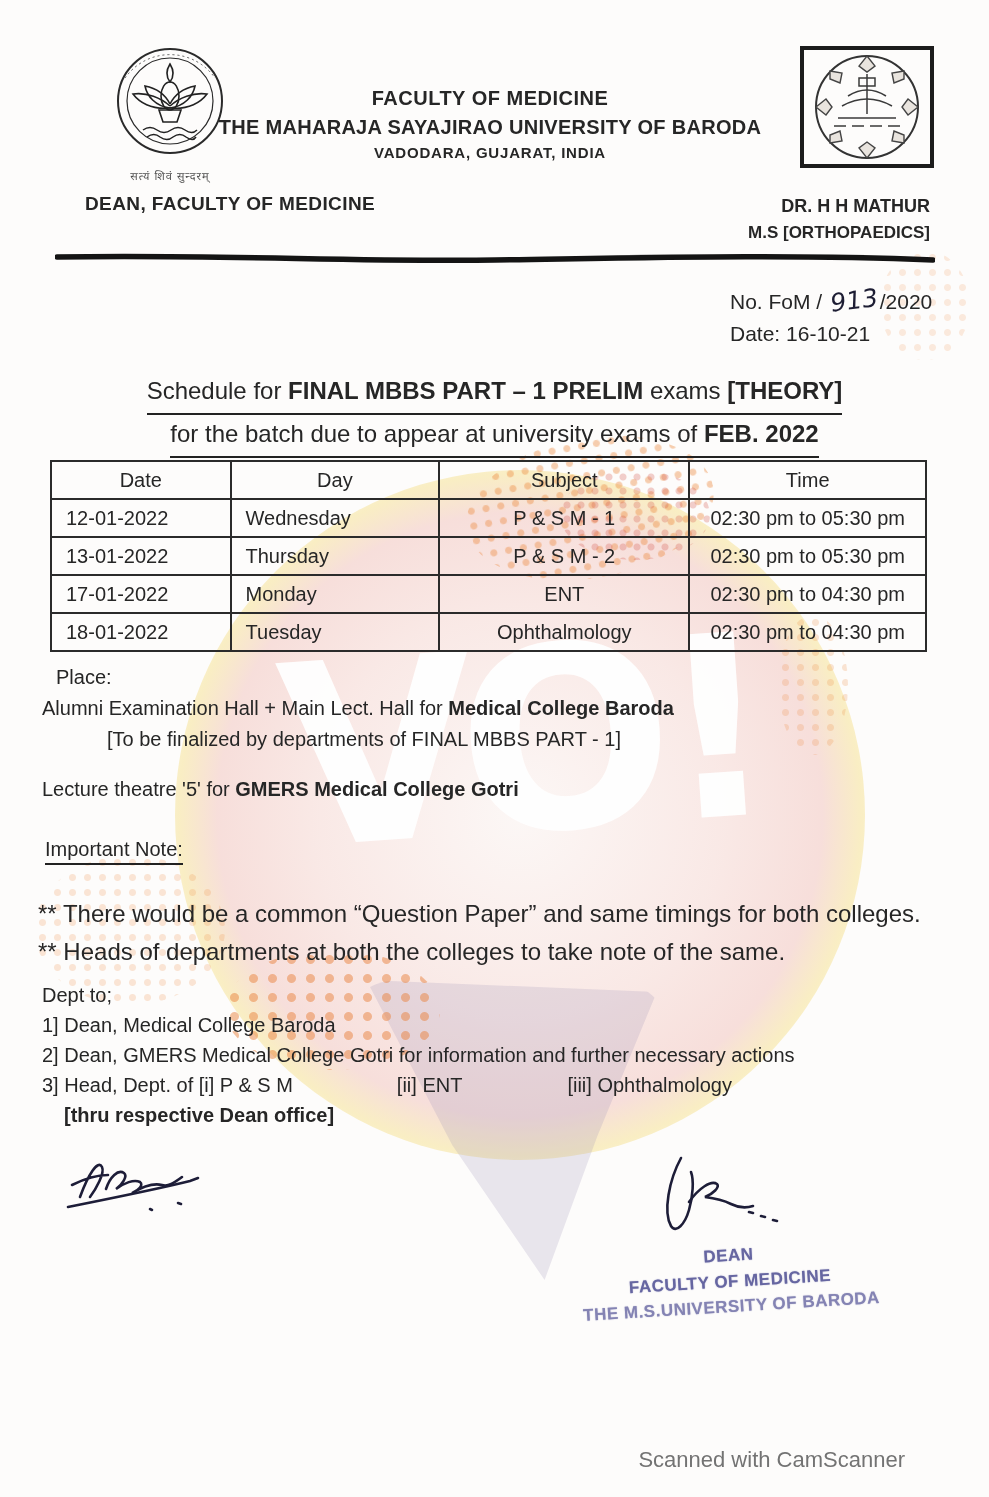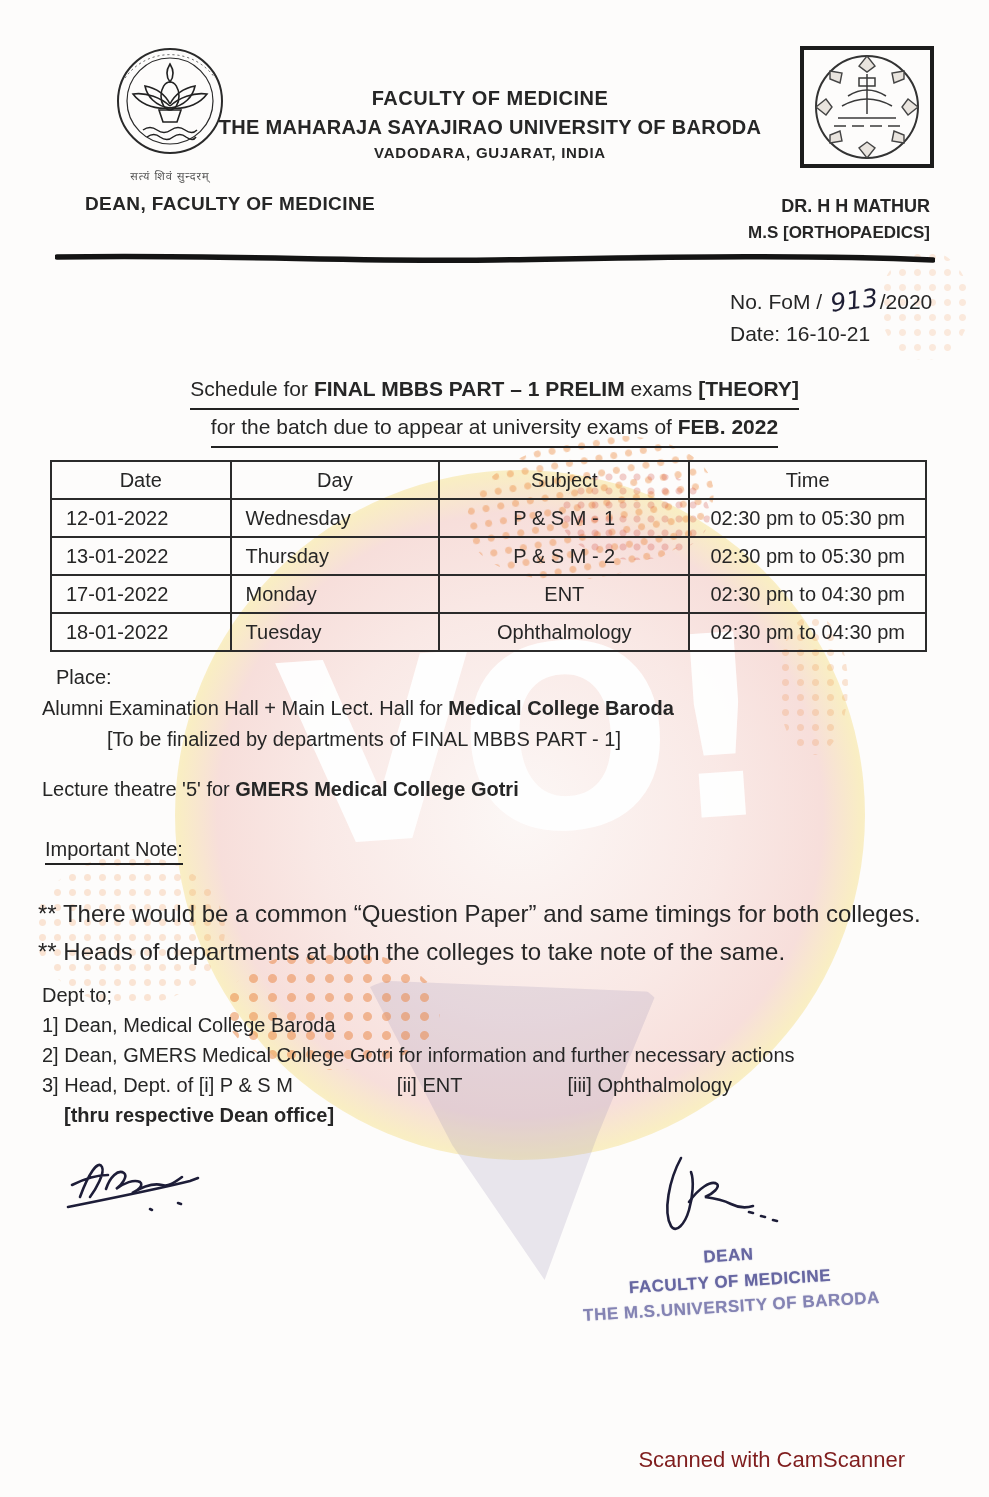--- a/index.html
+++ b/index.html
@@ -69,21 +69,21 @@
 
   .rule{left:55px;top:252px;}
 
   .ref{left:730px;top:283px;font-size:21px;line-height:1.45;}
   .hand{
     display:inline-block;font-family:"DejaVu Sans", sans-serif;
     font-size:25px;transform:rotate(-7deg) skewX(-9deg);
     color:#1d1d33;margin:0 2px;
   }
 
-  .title{left:0;top:372px;width:989px;text-align:center;font-size:21px;line-height:1.62;}
+  .title{left:0;top:372px;width:989px;text-align:center;font-size:24px;line-height:1.62;}
 
   table.sched{
     position:absolute;left:50px;top:460px;width:877px;
     border-collapse:collapse;font-size:20px;
     background:transparent;
   }
   table.sched th, table.sched td{
     border:2px solid #2b2b2b;padding:3px 14px;height:30px;background:transparent;
   }
   table.sched th{font-weight:normal;font-size:20px;}
@@ -111,21 +111,21 @@
     left:540px;top:1243px;width:380px;text-align:center;
     color:#4c4c92;font-weight:bold;line-height:1.5;
     transform:rotate(-3.5deg);opacity:.85;
     text-shadow:0 0 1.2px rgba(76,76,146,.65);
     letter-spacing:.5px;
   }
   .stamp .s1{font-size:17px;}
   .stamp .s2{font-size:17px;}
   .stamp .s3{font-size:17px;opacity:.8;}
 
-  .camscanner{left:0;top:1447px;width:905px;text-align:right;font-size:22px;color:#7f1d1d;}
+  .camscanner{left:0;top:1447px;width:905px;text-align:right;font-size:22px;color:#737373;}
 
   .motto{font-size:11px;text-align:center;opacity:.8;letter-spacing:1px;color:#222;margin-top:-2px;}
 </style>
 </head>
 <body>
 
 <div class="page">
 
   <div class="wm">
     <div class="wm-circle"></div>

